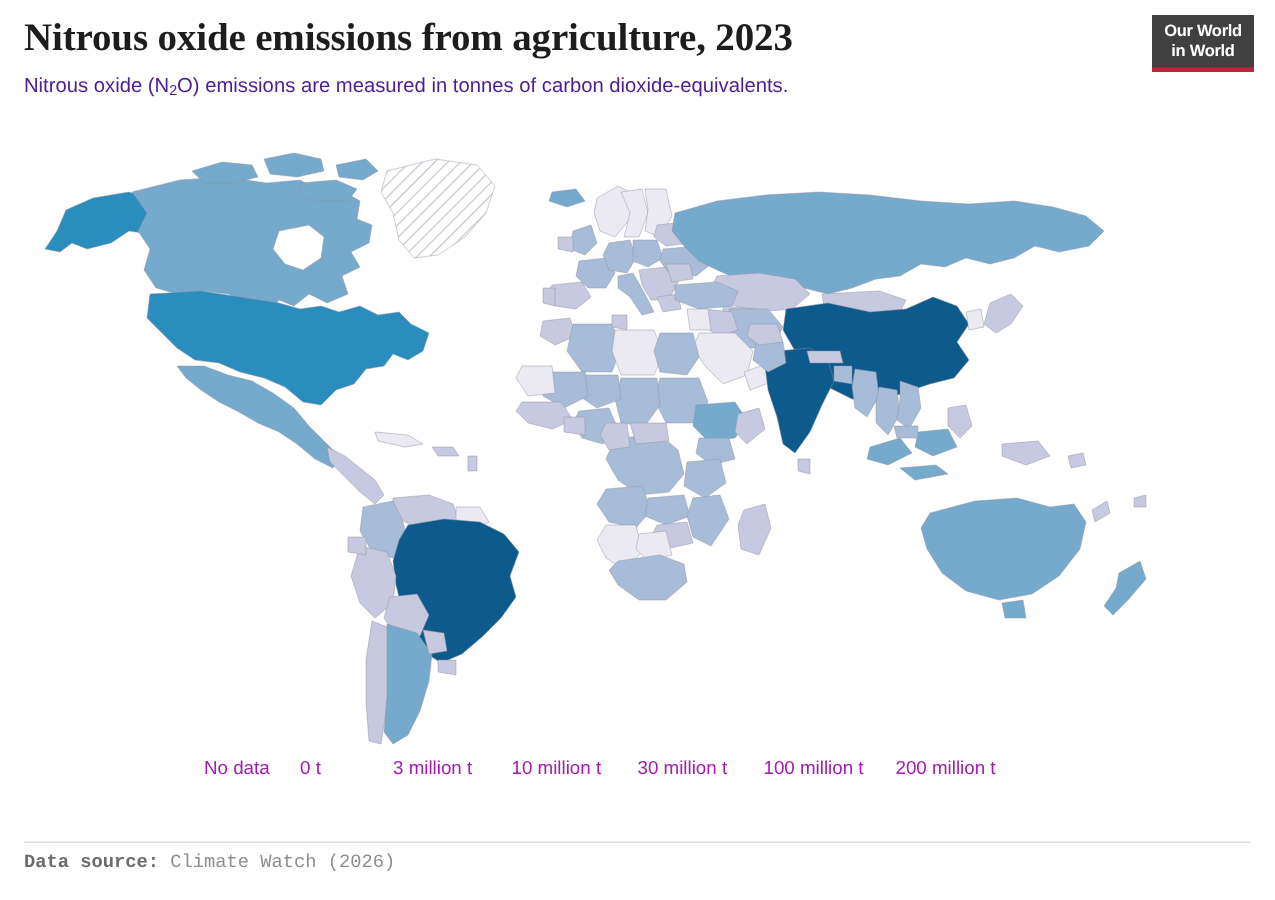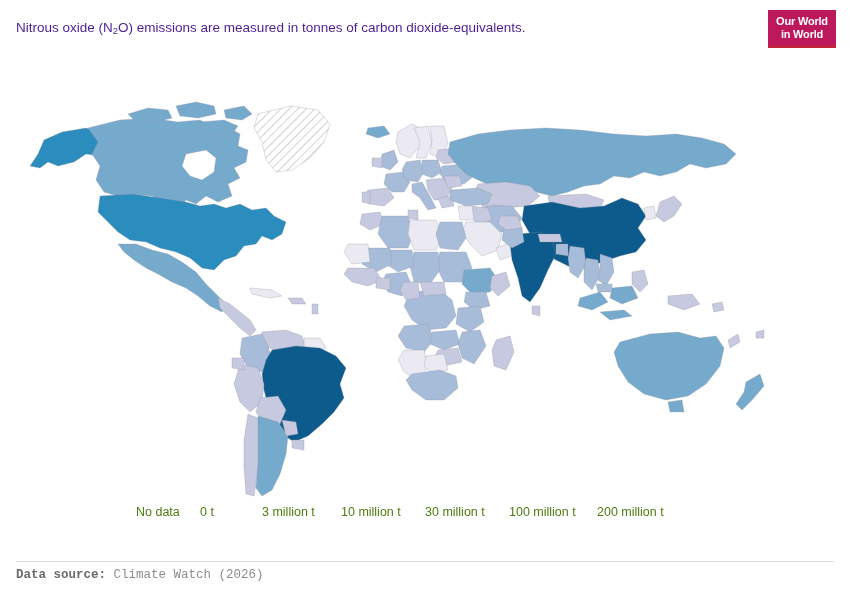--- a/index.html
+++ b/index.html
@@ -31,21 +31,21 @@
     margin:9px 0 0 0;
     line-height:1.3;
     white-space:nowrap;
   }
   .subtitle sub{font-size:9.5px;vertical-align:baseline;position:relative;top:2px;}
 
   
   .logo{
     position:absolute;right:14px;top:10px;
     width:68px;
-    background:#be185d;
+    background:#404040;
     border-bottom:3px solid #c0233a;
     padding:5px 5px 4px 5px;
     box-sizing:border-box;
     text-align:center;
   }
   .logo span{
     display:block;
     color:#ffffff;
     font-size:11px;
     font-weight:700;
@@ -57,21 +57,21 @@
   .map-wrap{position:absolute;left:0;top:92px;width:850px;height:410px;}
   .map-wrap svg{display:block;width:100%;height:100%;}
   .map-wrap svg path{stroke:#8f8f9e;stroke-width:0.3;stroke-linejoin:round;}
 
   
   .legend{position:absolute;left:0;top:505px;width:850px;height:50px;}
   .legend-labels{position:absolute;left:0;top:0;width:850px;height:17px;}
   .legend-labels span{
     position:absolute;
     font-size:12.5px;
-    color:#4d7c0f;
+    color:#a21caf;
     white-space:nowrap;
     top:0;
   }
   .bar{position:absolute;left:200px;top:530px;height:17px;}
 
   
   .footer-rule{
     position:absolute;left:16px;top:561px;width:818px;height:1px;background:#dcdcdc;
   }
   .footer{
@@ -81,20 +81,21 @@
   .footer .src{position:absolute;left:0;top:0;white-space:nowrap;font-family:Liberation Mono, monospace;}
   .footer .src b{color:#6b6b6b;font-weight:700;}
   .footer .lic{position:absolute;right:0;top:0;white-space:nowrap;}
 </style>
 </head>
 <body>
 
 <div class="chart">
 
   <div class="header">
+    <h1 class="title">Nitrous oxide emissions from agriculture, 2023</h1>
     <p class="subtitle"><span>Nitrous oxide (N</span><sub>2</sub><span>O) emissions are measured in tonnes of carbon dioxide-equivalents.</span></p>
   </div>
 
   <div class="logo">
     <span>Our World</span>
     <span>in World</span>
   </div>
 
   <div class="map-wrap">
     <svg viewBox="0 0 850 410" preserveAspectRatio="xMidYMid meet">

